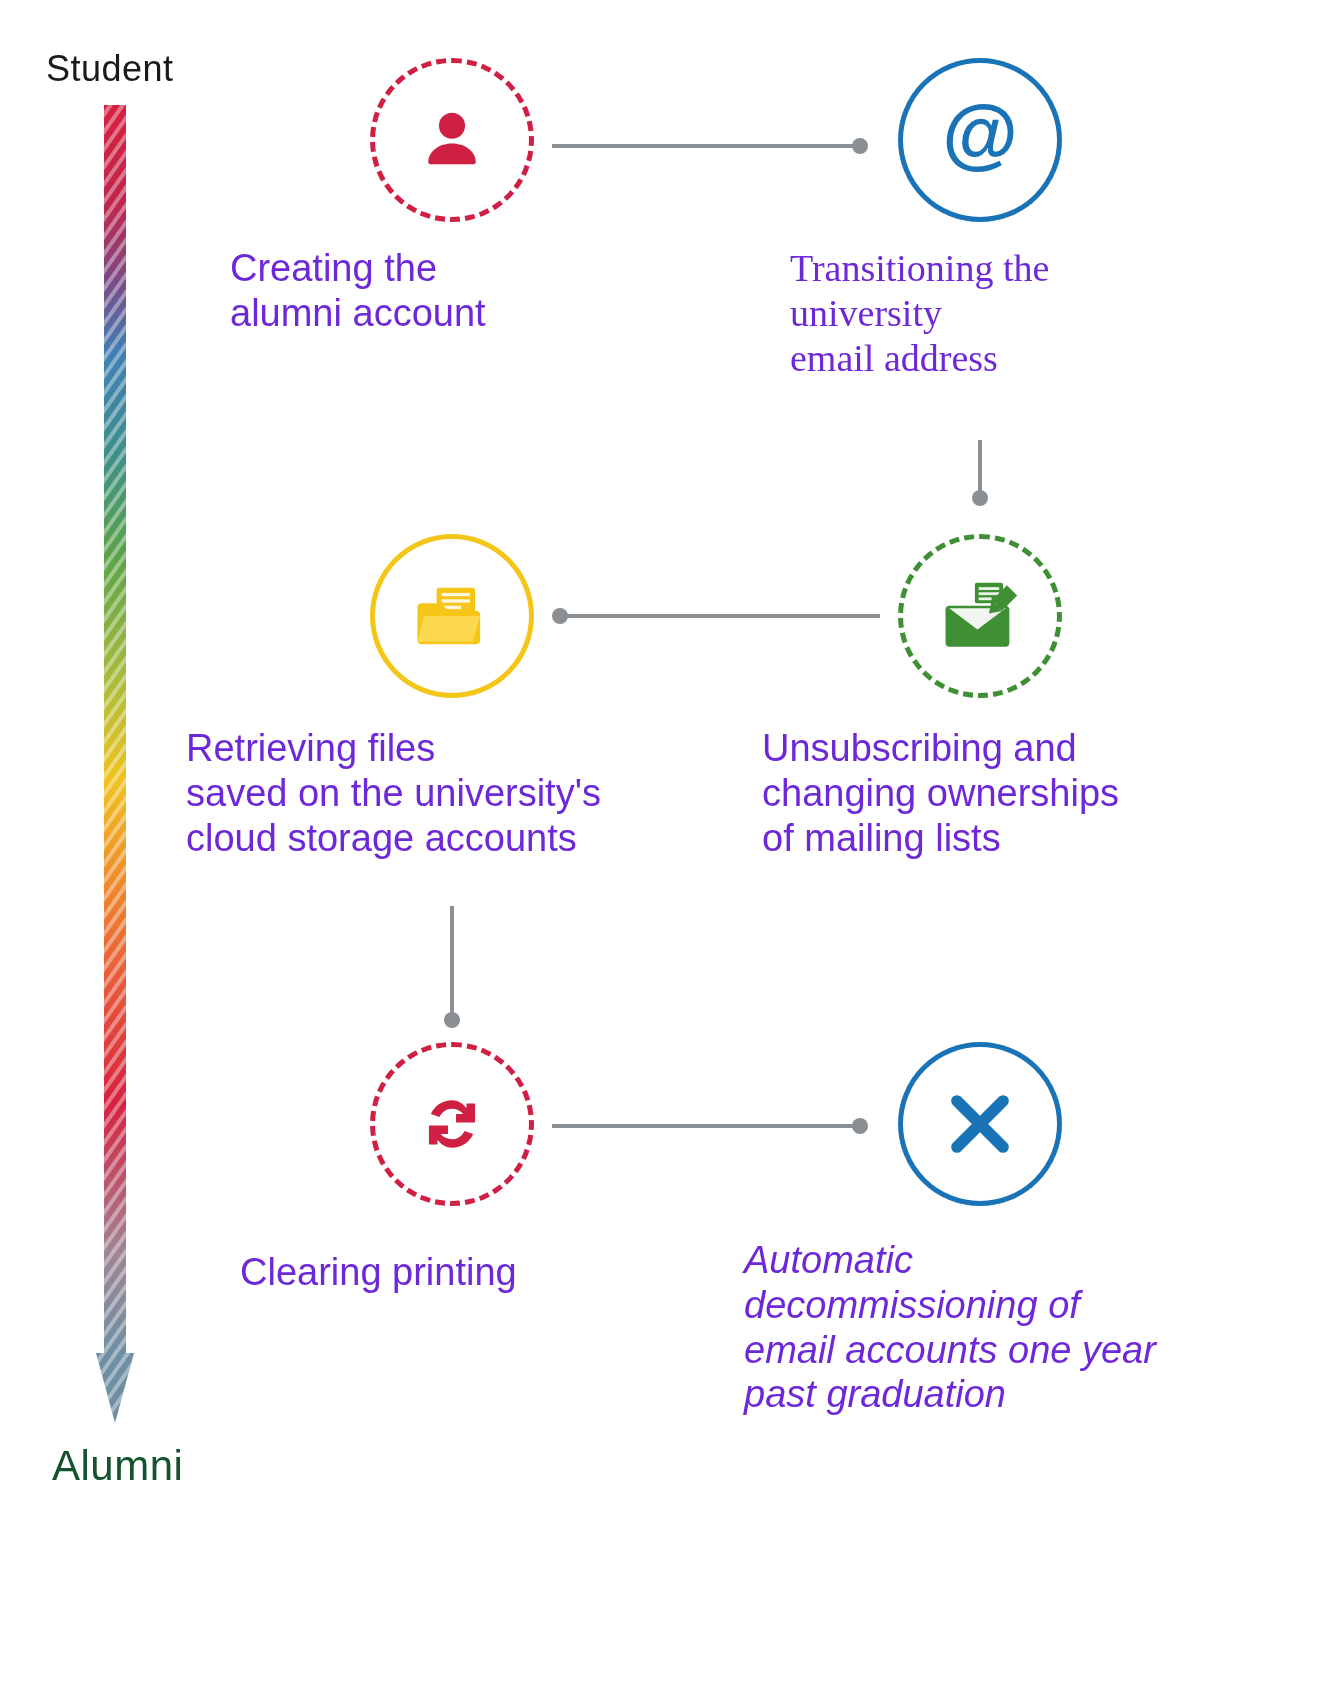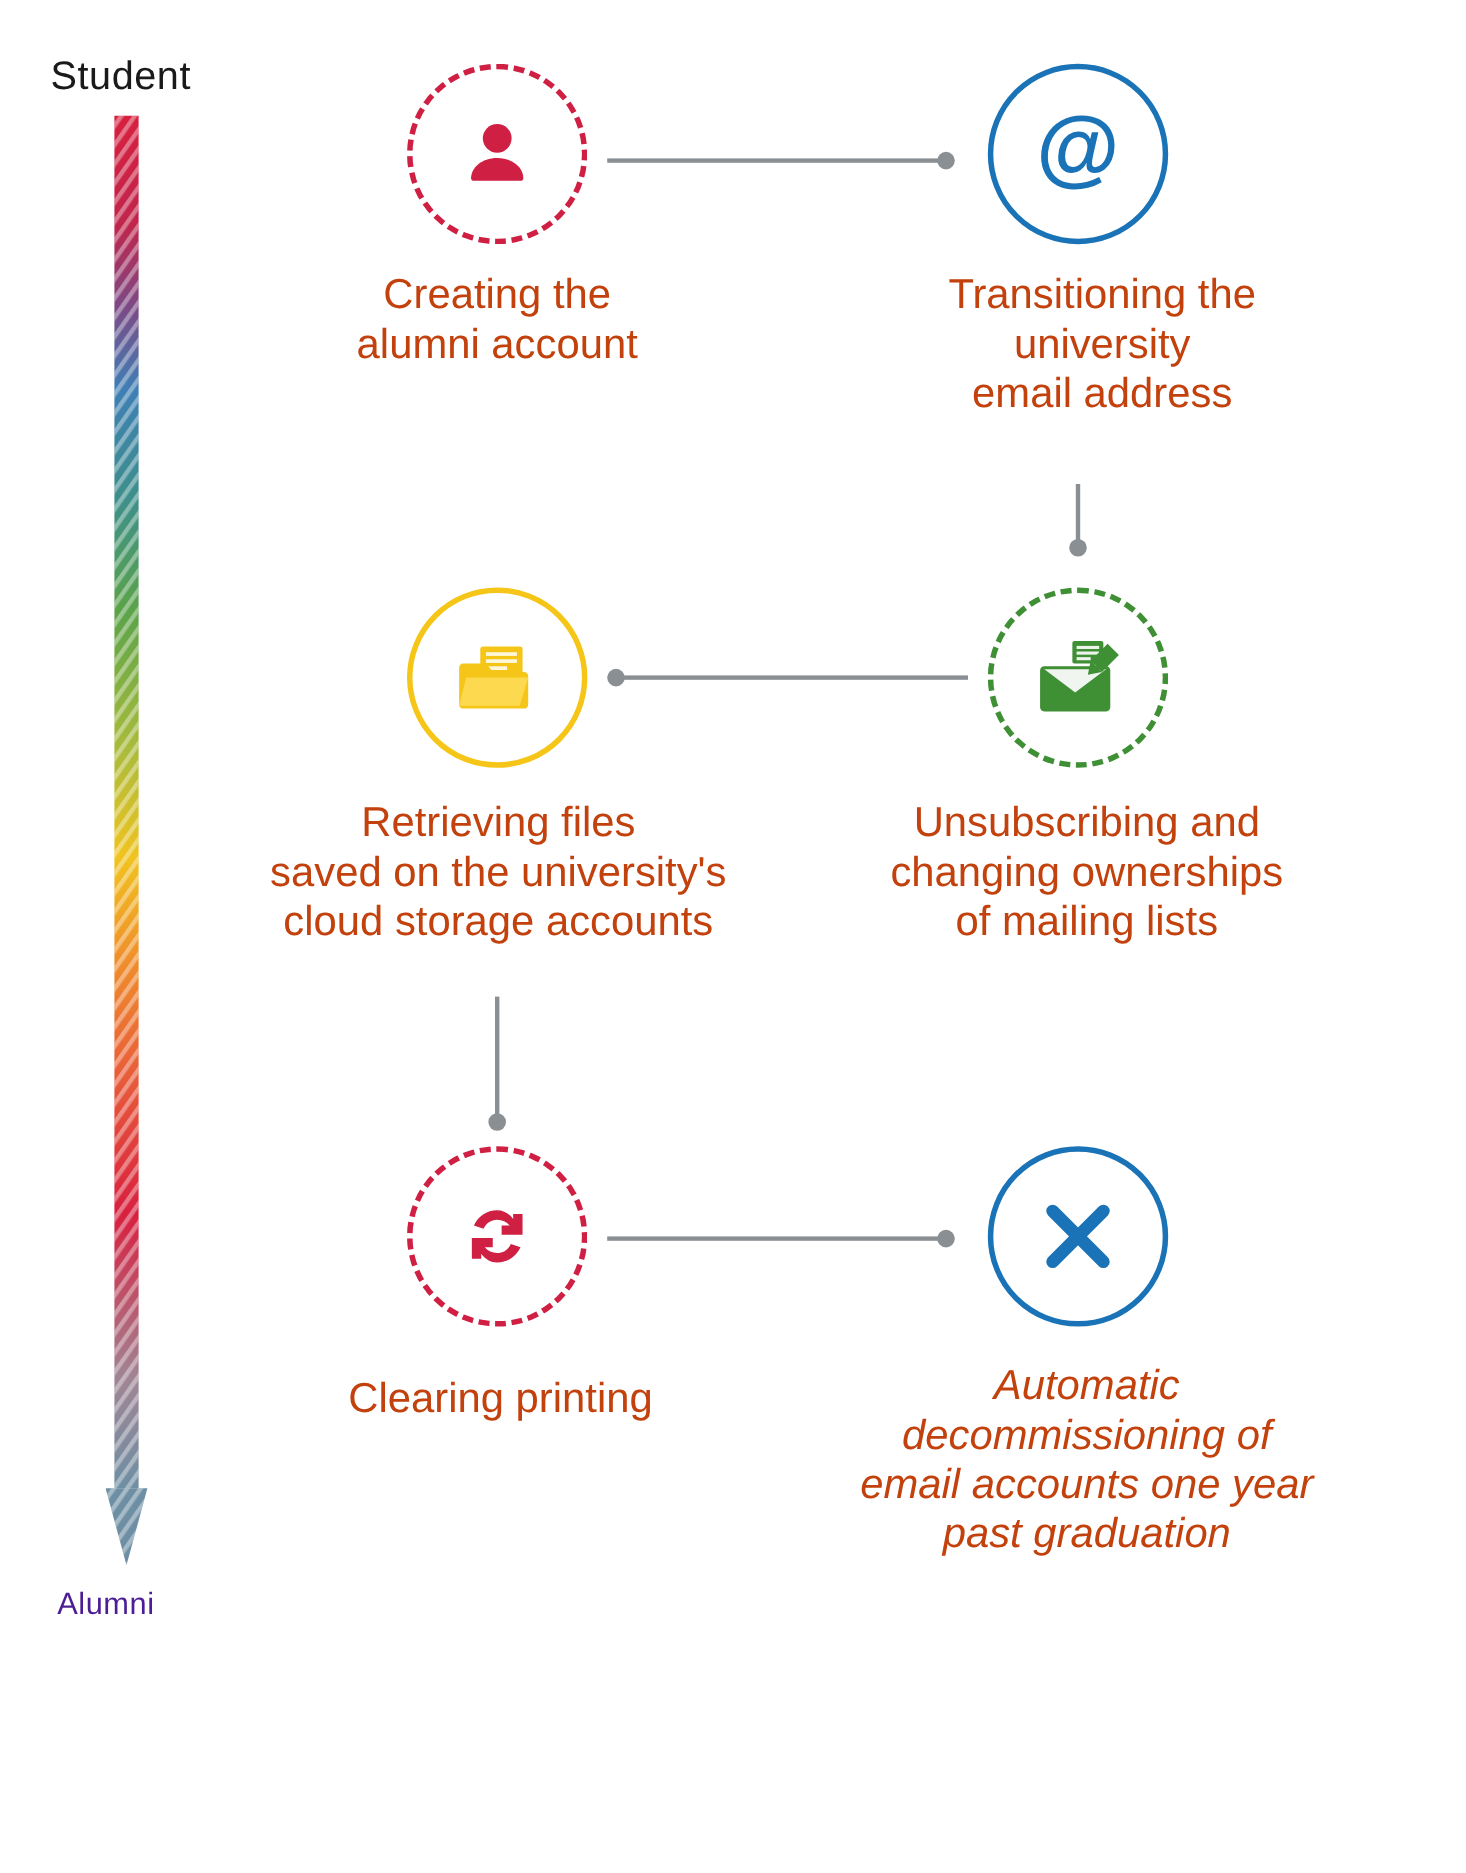--- a/index.html
+++ b/index.html
@@ -26,23 +26,23 @@
     top: 48px;
     font-size: 36px;
     letter-spacing: 0.5px;
     color: #1a1a1a;
     white-space: nowrap;
   }
   #timeline-label-bottom {
     position: absolute;
     left: 52px;
     top: 1442px;
-    font-size: 28px;
+    font-size: 42px;
     letter-spacing: 0.5px;
-    color: #4c1d95;
+    color: #14532d;
     white-space: nowrap;
   }
   #timeline-arrow {
     position: absolute;
     left: 96px;
     top: 105px;
     width: 46px;
     height: 1320px;
   }
 
@@ -84,36 +84,36 @@
     box-sizing: border-box;
     border: 5px dashed transparent;
     display: flex;
     align-items: center;
     justify-content: center;
   }
   .node-circle svg { display: block; }
 
   .node-label {
     position: absolute;
-    text-align: center;
+    text-align: left;
     font-size: 38px;
     line-height: 1.18;
-    color: #c2410c;
+    color: #6d28d9;
   }
 
   
   #node-account      { left: 370px; top: 58px; }
   #node-email        { left: 898px; top: 58px; }
   #node-files        { left: 370px; top: 534px; }
   #node-mailing      { left: 898px; top: 534px; }
   #node-printing     { left: 370px; top: 1042px; }
   #node-decommission { left: 898px; top: 1042px; }
 
   #label-account      { left: 230px;  top: 246px;  width: 444px; }
-  #label-email        { left: 790px;  top: 246px;  width: 424px; }
+  #label-email        { left: 790px;  top: 246px;  width: 424px; font-family: Liberation Serif, serif; }
   #label-files        { left: 186px;  top: 726px;  width: 534px; }
   #label-mailing      { left: 762px;  top: 726px;  width: 452px; }
   #label-printing     { left: 240px;  top: 1250px; width: 430px; }
   #label-decommission { left: 744px;  top: 1238px; width: 488px; font-style: italic; }
 </style>
 </head>
 <body>
 
 <div id="page">
 

